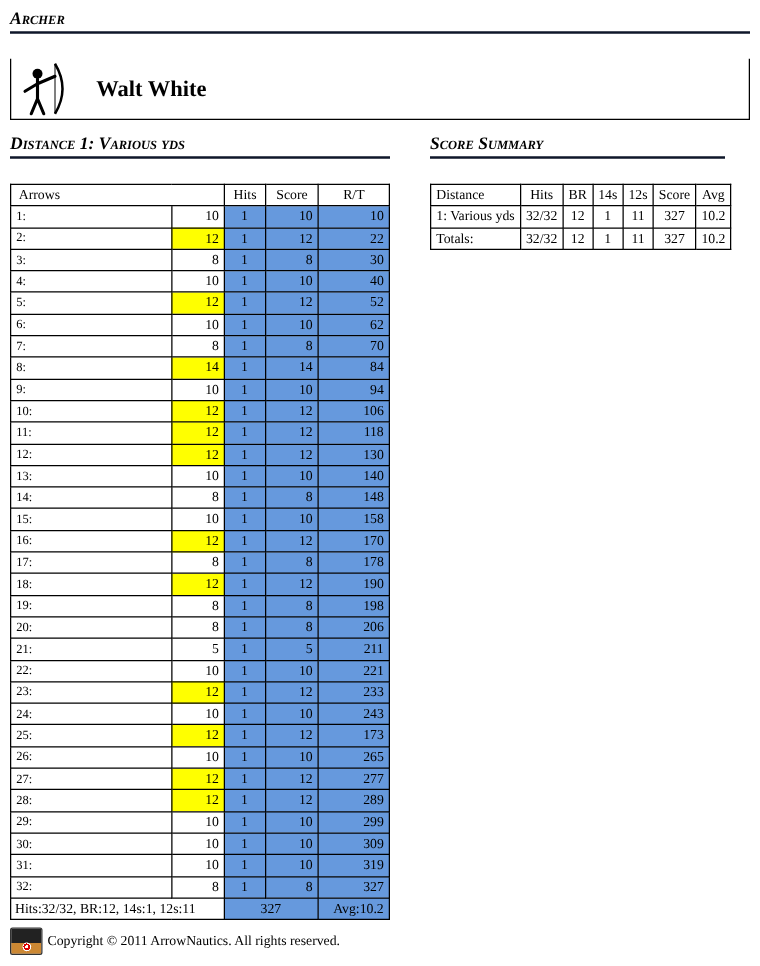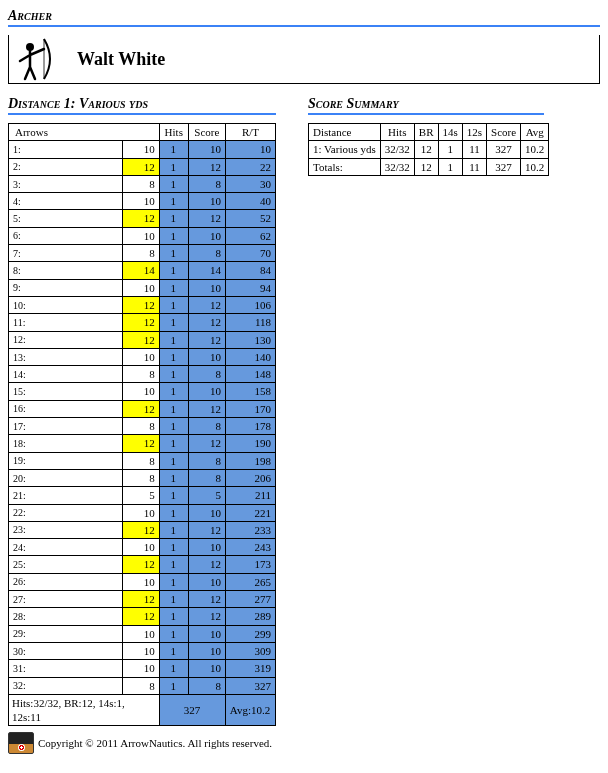--- a/index.html
+++ b/index.html
@@ -10,22 +10,22 @@
     padding: 8px;
     width: 608px;
     background: #fff;
     color: #000;
   }
   .section-title {
     font-style: italic;
     font-weight: bold;
     font-variant: small-caps;
     font-size: 14px;
-    border-bottom: 2px solid #3b82f6;
-    margin-bottom: 8px;
+    border-bottom: 2px solid #0f172a;
+    margin-bottom: 20px;
     padding-bottom: 1px;
   }
   .archer-block {
     margin-bottom: 12px;
   }
   .archer-row {
     display: flex;
     align-items: center;
     border: 1px solid #000;
     border-top: none;
@@ -41,21 +41,21 @@
   .archer-name {
     font-size: 18px;
     font-weight: bold;
     padding: 4px 8px;
   }
   .columns {
     display: flex;
     gap: 12px;
     align-items: flex-start;
   }
-  .left-col { width: 268px; }
+  .left-col { width: 304px; }
   .right-col { width: 256px; padding-left: 20px; }
   table {
     border-collapse: collapse;
     width: 100%;
   }
   th, td {
     border: 1px solid #000;
     padding: 1px 3px;
     font-size: 11px;
     line-height: 1.3;
@@ -368,21 +368,21 @@
             <td class="arrowval">8</td>
             <td class="blue hits-col" style="text-align:center">1</td>
             <td class="blue score-col">8</td>
             <td class="blue rt-col">327</td>
           </tr>
         </tbody>
       <tfoot>
         <tr class="footer-row">
           <td colspan="2">Hits:32/32, BR:12, 14s:1, 12s:11</td>
           <td colspan="2" class="blue" style="text-align:center">327</td>
-          <td class="blue" style="text-align:center">Avg:10.2</td>
+          <td class="blue" style="">Avg:10.2</td>
         </tr>
       </tfoot>
     </table>
   </div>
 
   <div class="right-col">
     <div class="section-title">Score Summary</div>
     <table class="summary">
       <thead>
         <tr>

